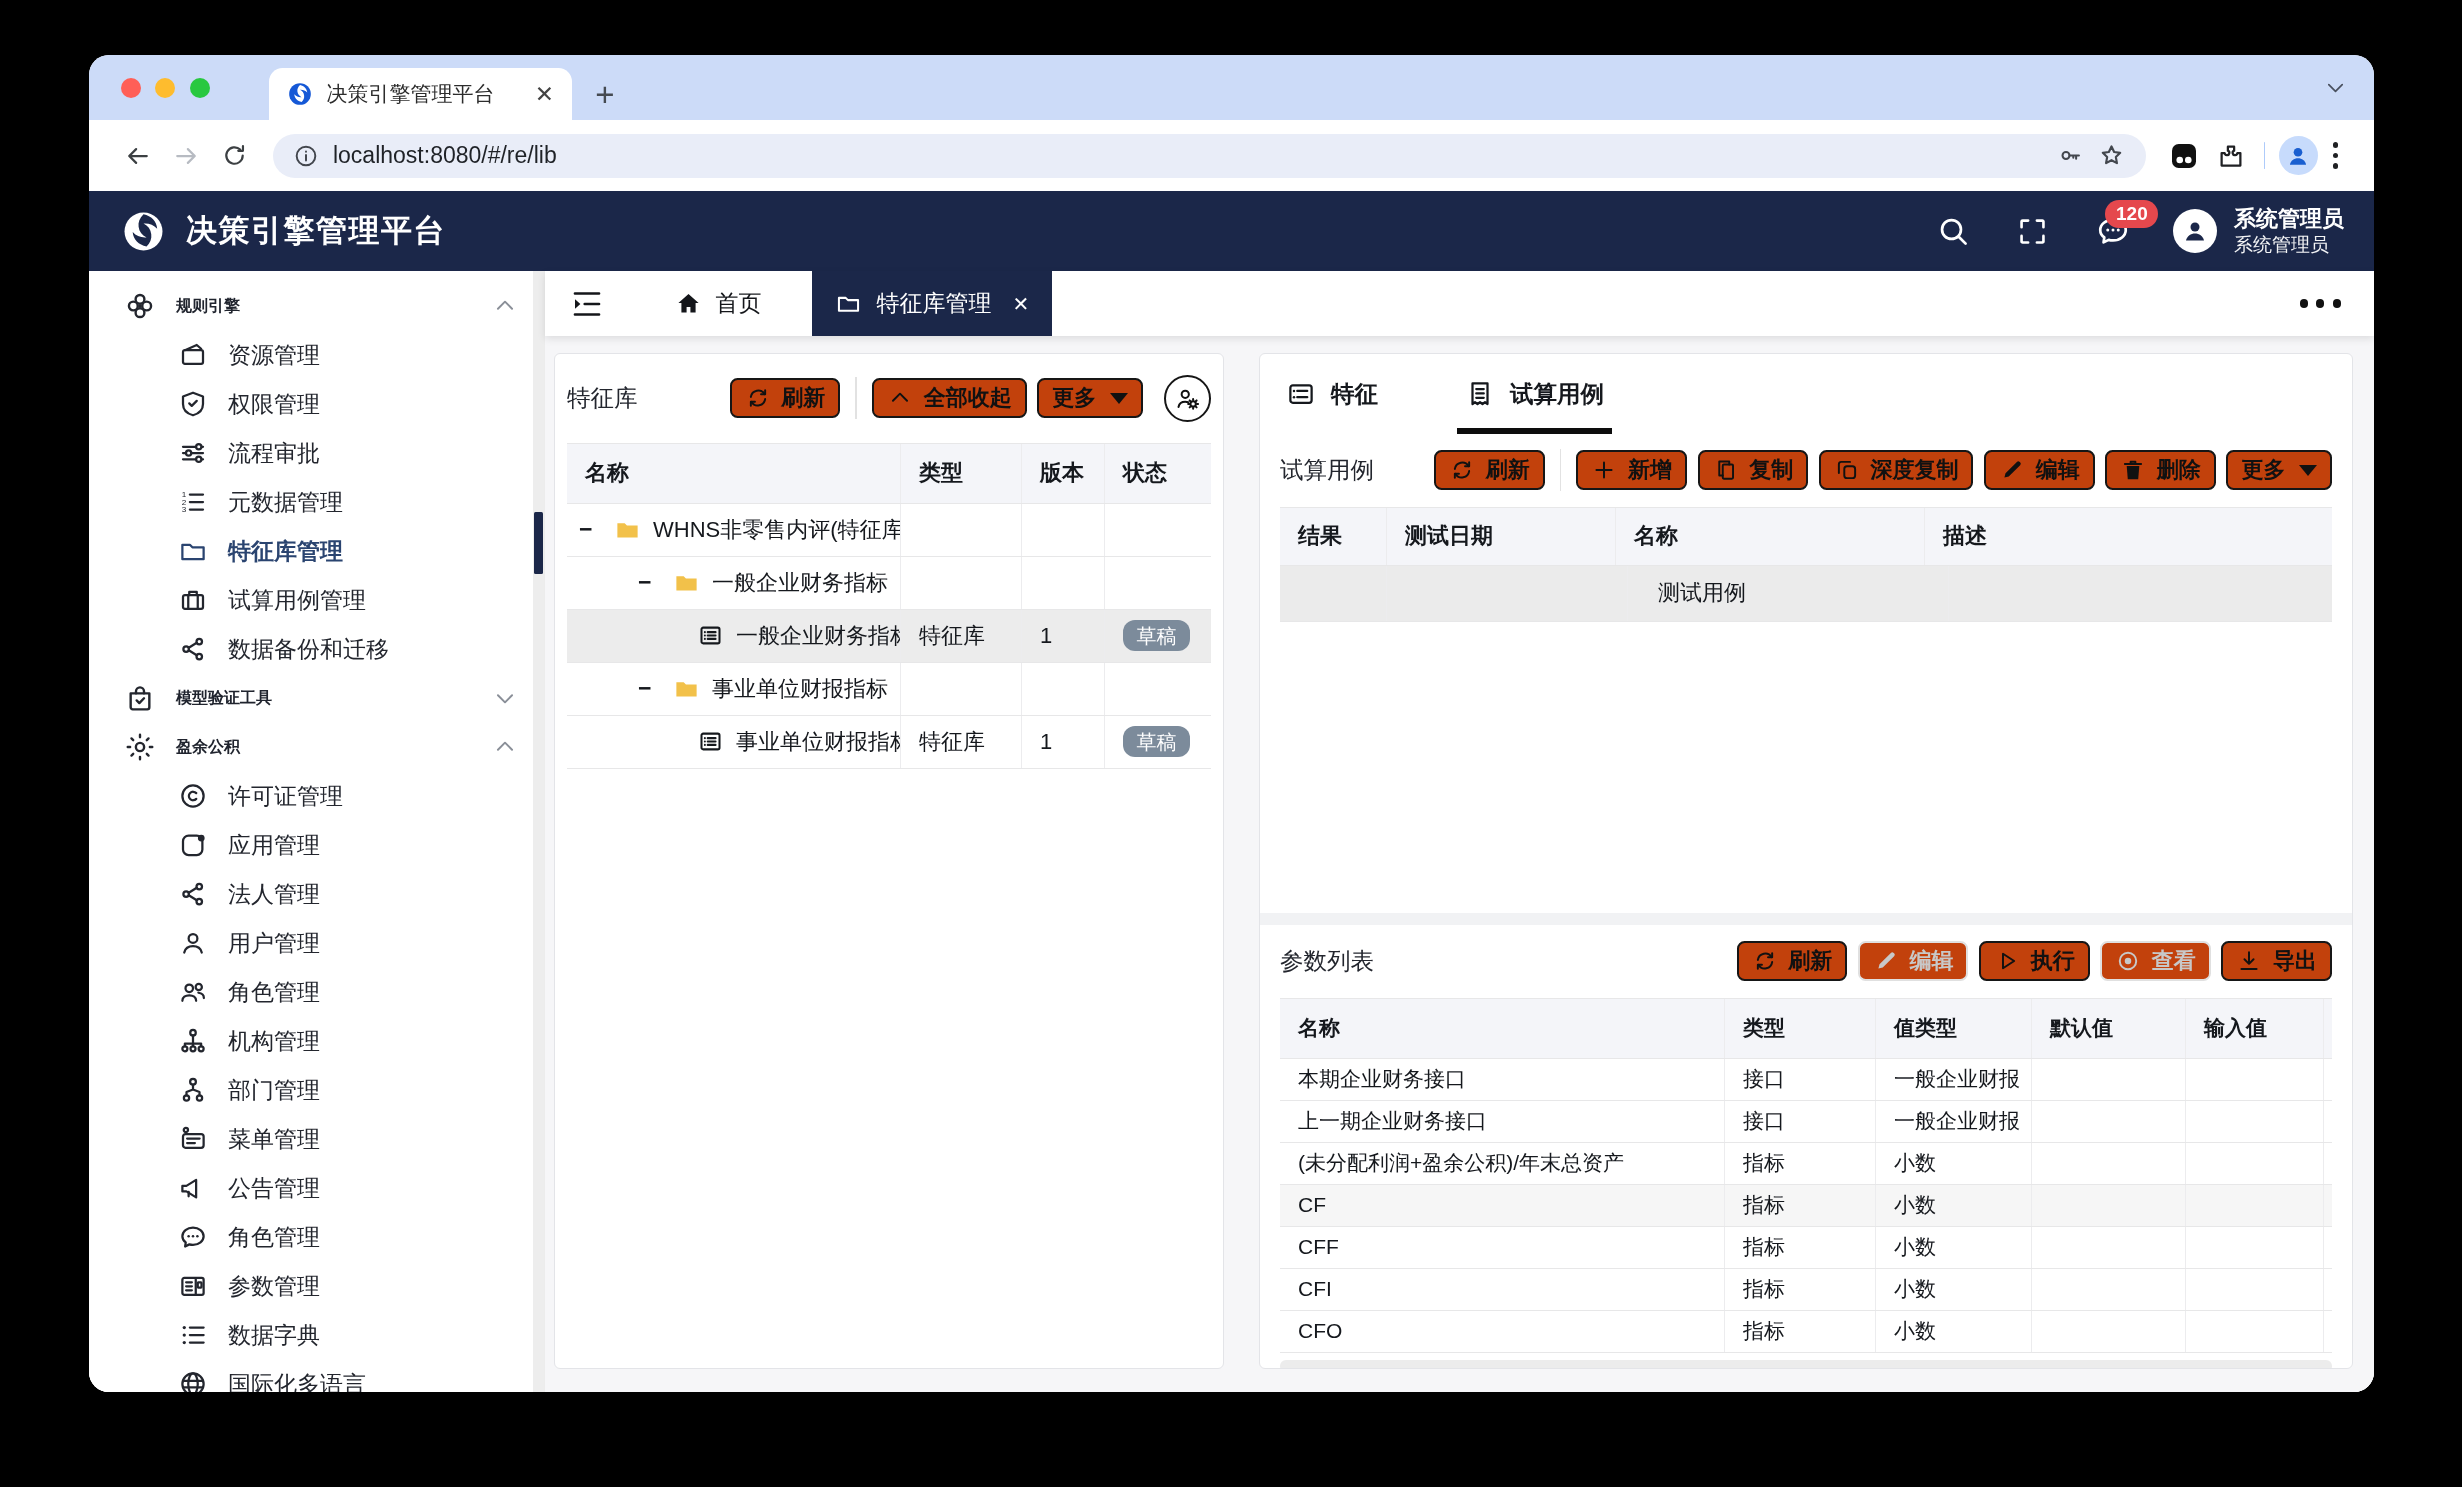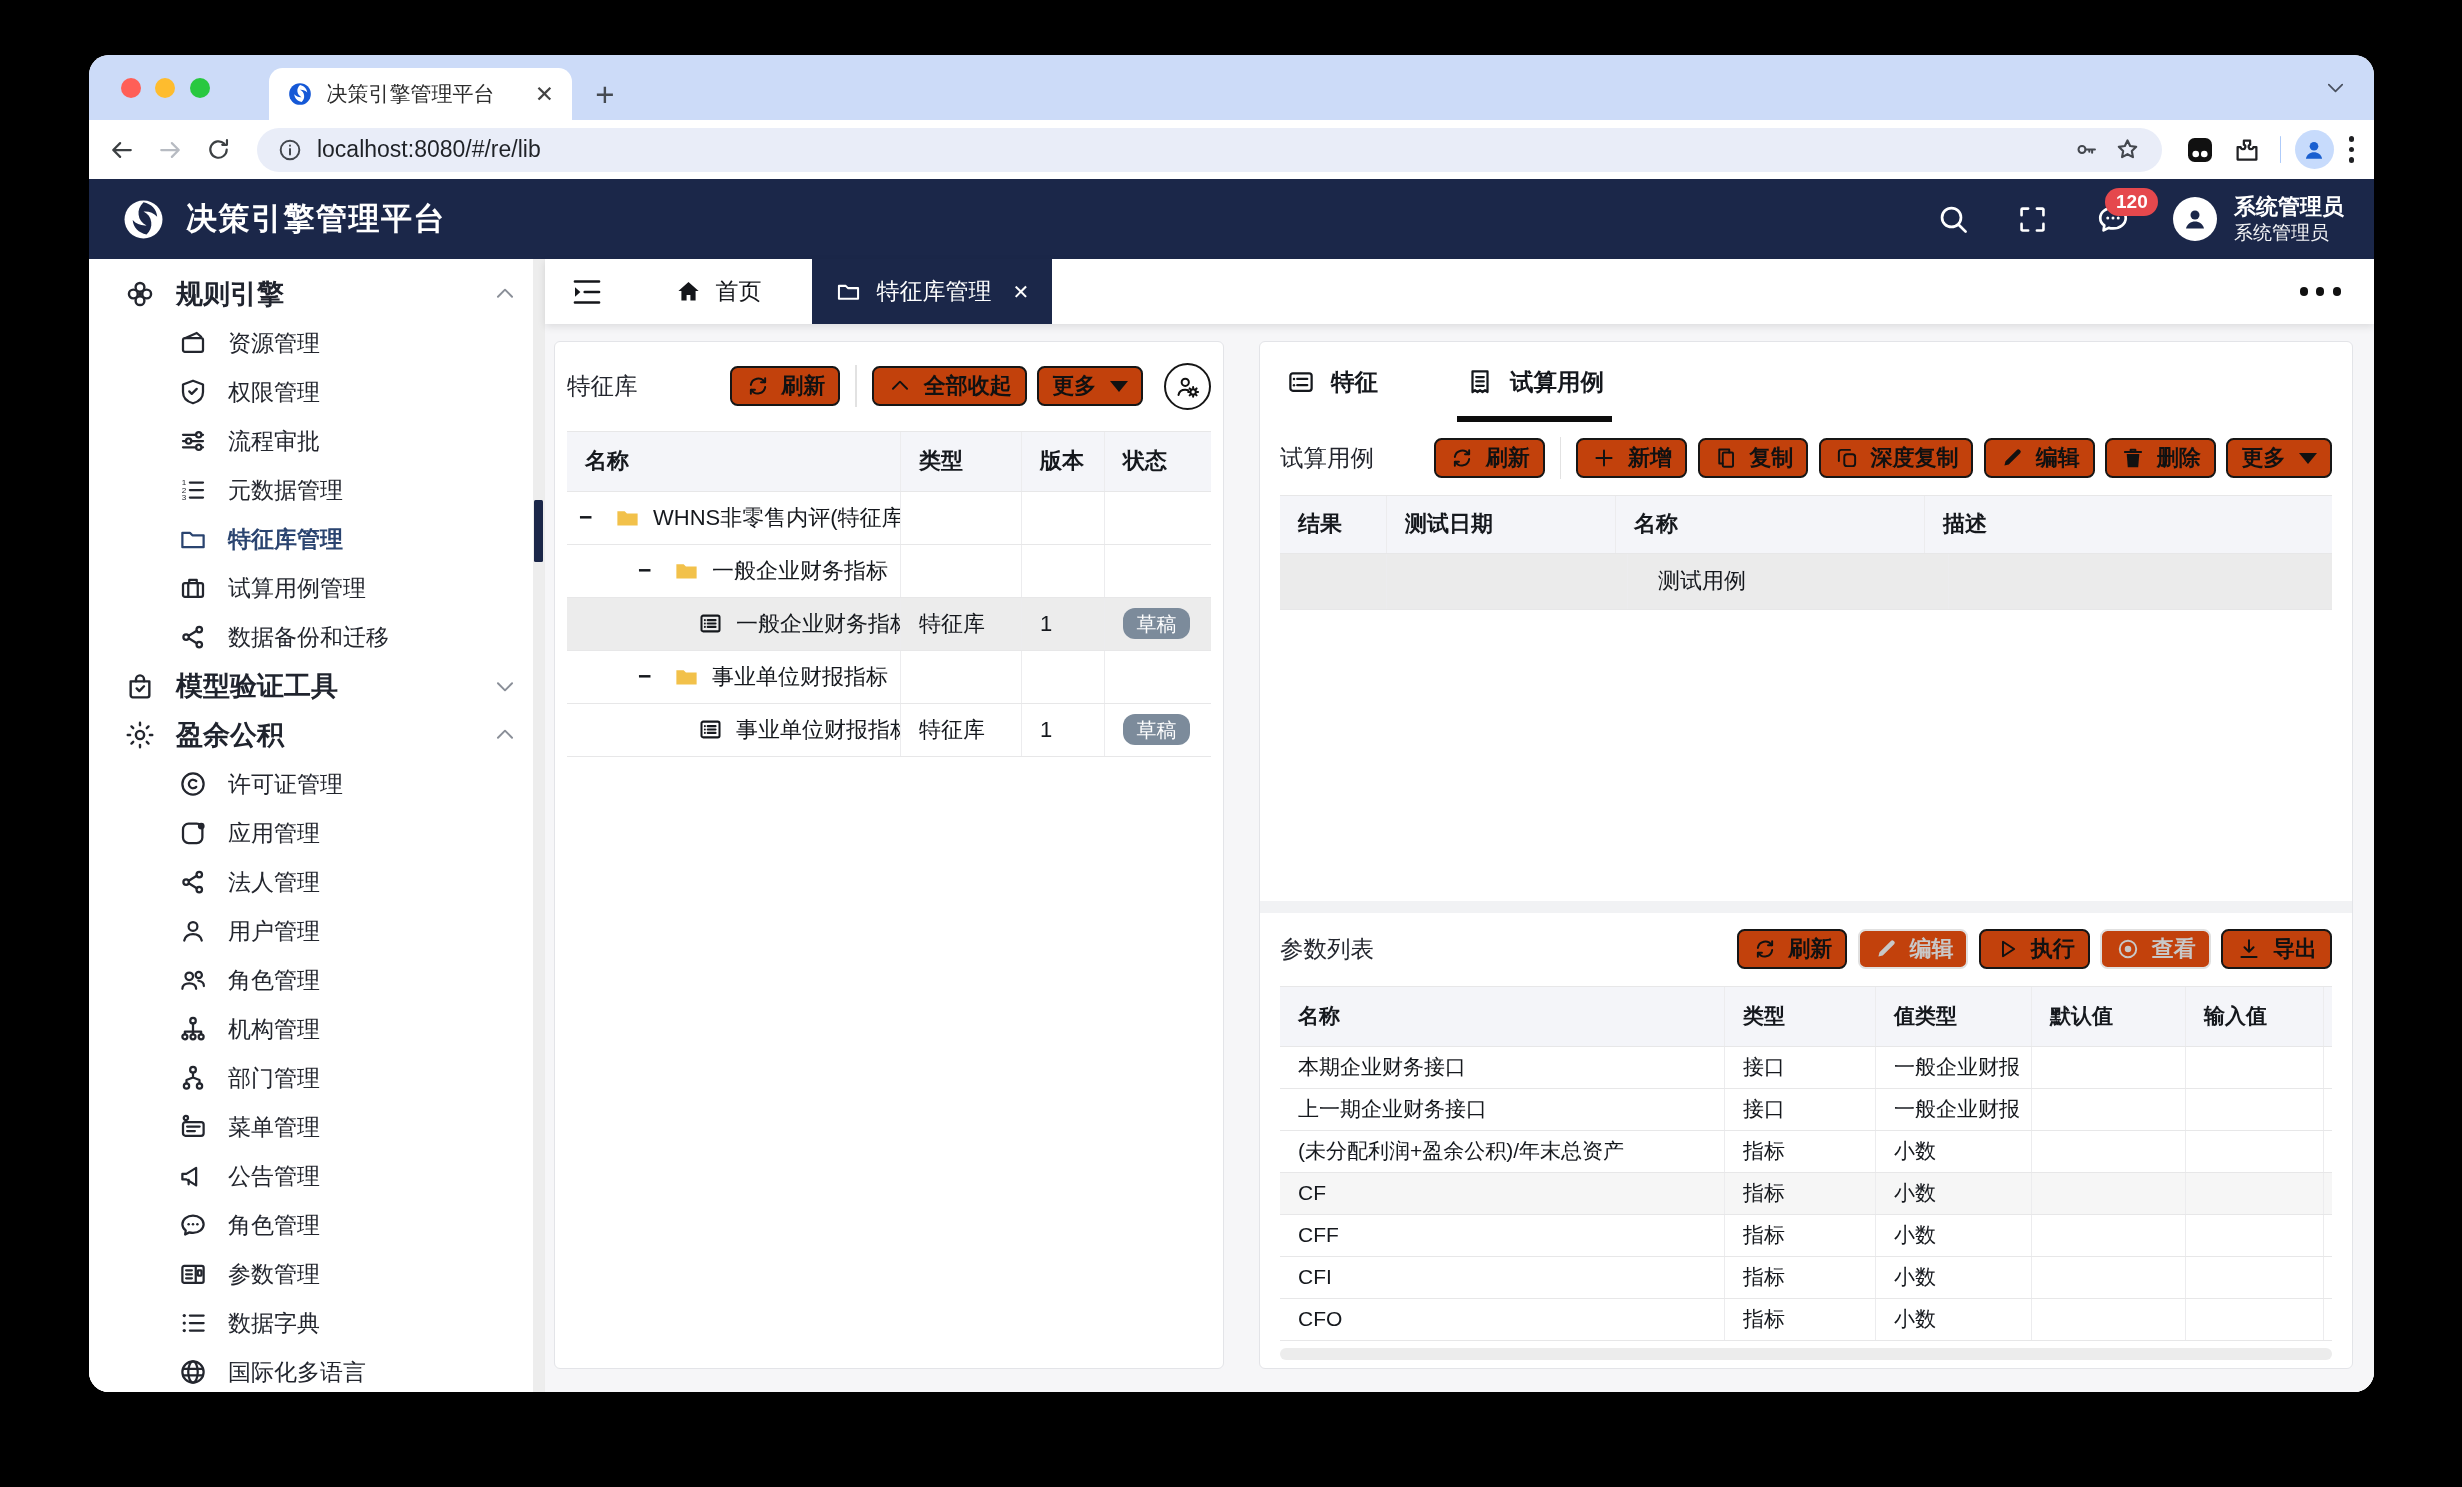--- a/index.html
+++ b/index.html
@@ -17,21 +17,21 @@
   .tabstrip{height:65px;background:var(--tabstrip);display:flex;align-items:flex-end;flex:none;position:relative;}
   .traffic{display:flex;gap:14.4px;position:absolute;left:32px;top:23px;}
   .tl{width:20px;height:20px;border-radius:50%;}
   .chrome-tab{margin-left:180px;width:303px;height:52px;background:#fff;border-radius:13.6px 13.6px 0 0;display:flex;align-items:center;padding:0 18px;gap:13.6px;}
   .tab-title{font-size:21px;color:#2c2c2c;flex:1;white-space:nowrap;overflow:hidden;}
   .tab-close{font-size:23px;color:#444;}
   .newtab{width:42px;height:42px;display:flex;align-items:center;justify-content:center;font-size:33px;color:#454a52;margin:0 0 4.5px 12px;}
   .strip-chev{position:absolute;right:27px;top:21px;color:#4a5160;}
 
   
-  .chrome-toolbar{height:59px;background:#fff;display:flex;align-items:center;padding:0 12px;gap:7.6px;flex:none;}
+  .chrome-toolbar{height:71px;background:#fff;display:flex;align-items:center;padding:0 28px;gap:7.6px;flex:none;}
   .nav-ic{width:41px;height:41px;display:flex;align-items:center;justify-content:center;color:#3c4043;}
   .nav-ic.dis{color:#b7bbc2;}
   .urlbar{flex:1;height:44px;background:#e9edf8;border-radius:23px;display:flex;align-items:center;padding:0 20px;gap:13.6px;margin:0 10.6px;}
   .url{flex:1;font-size:23px;color:#1f2227;white-space:nowrap;overflow:hidden;}
   .pill-ic{color:#43474e;}
   .ext-ic{width:39px;height:39px;display:flex;align-items:center;justify-content:center;color:#202124;}
   .tb-div{width:1.5px;height:27px;background:#aecbfa;border-radius:1.5px;margin:0 6px;}
   .chrome-avatar{width:39px;height:39px;border-radius:50%;background:#c7dbfc;display:flex;align-items:center;justify-content:center;color:#1a5fd0;}
   .kebab{display:flex;flex-direction:column;gap:5.3px;margin:0 7.6px;}
   .kebab i{width:5.3px;height:5.3px;border-radius:50%;background:#202124;}
@@ -46,21 +46,21 @@
   .uinfo{margin-left:16.7px;line-height:1.25;}
   .uname{font-size:22px;font-weight:600;}
   .urole{font-size:19px;opacity:.95;}
 
   
   .body{flex:1;display:flex;min-height:0;background:#fff;}
   .sidebar{width:455px;flex:none;position:relative;background:#fff;padding-top:10.6px;overflow:hidden;}
   .sb-track{position:absolute;right:0;top:0;bottom:0;width:11.4px;background:#ededed;}
   .sb-thumb{position:absolute;right:1.5px;top:241px;width:8.3px;height:62px;background:var(--navy);border-radius:1.5px;}
   .srow{height:49px;display:flex;align-items:center;gap:20px;color:#23262e;}
-  .srow.group{padding-left:35px;padding-right:26px;font-size:27px;font-weight:600;color:#20242e;}
+  .srow.group{padding-left:35px;padding-right:26px;font-size:16px;font-weight:600;color:#20242e;}
   .srow.item{padding-left:89px;font-size:23px;}
   .srow .micon{width:32px;height:32px;flex:none;color:#23262e;}
   .srow.item .micon{width:30px;height:30px;}
   .srow .slabel{white-space:nowrap;}
   .srow .chev{margin-left:auto;color:#8a8f98;}
   .srow.active{color:#2a4470;font-weight:700;}
   .srow.active .micon{color:#2a4470;}
 
   .main{flex:1;display:flex;flex-direction:column;min-width:0;border-left:1.5px solid #ececec;}
   

